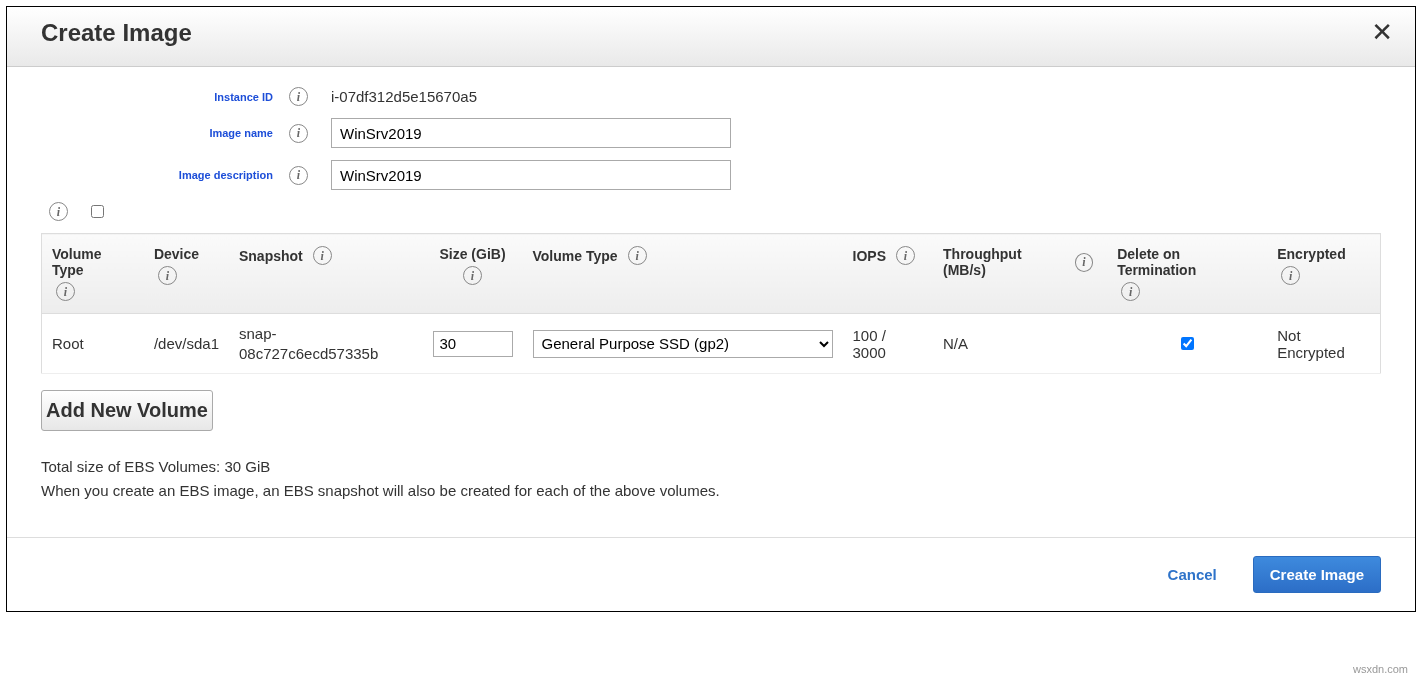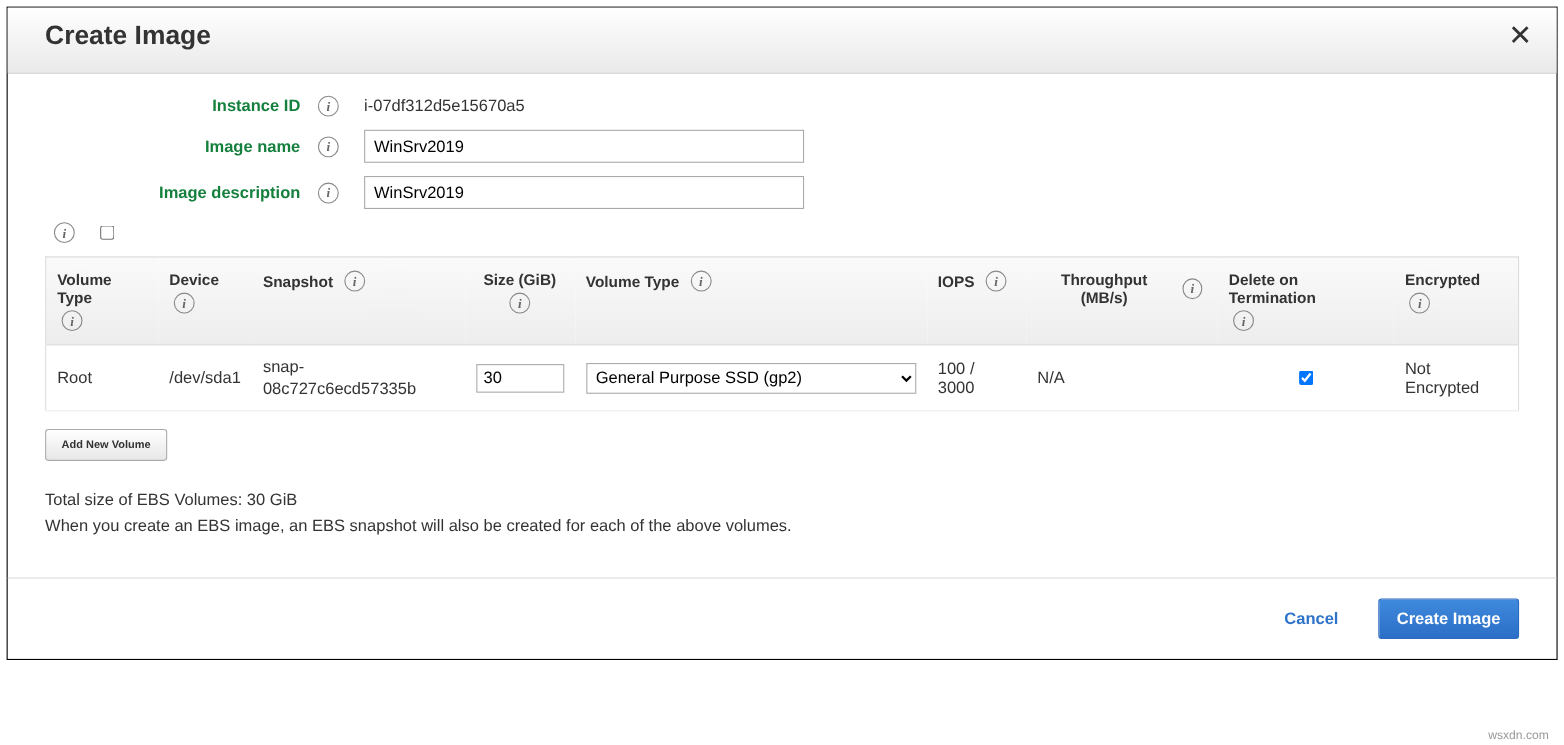--- a/index.html
+++ b/index.html
@@ -33,22 +33,22 @@
 
   .form-row {
     display: flex;
     align-items: center;
     margin-bottom: 12px;
   }
   .form-label {
     width: 240px;
     text-align: right;
     font-weight: bold;
-    font-size: 15px;
-    color: #15803d;
+    font-size: 11px;
+    color: #1d4ed8;
     padding-right: 8px;
   }
   .info-icon {
     display: inline-flex;
     align-items: center;
     justify-content: center;
     width: 19px; height: 19px;
     border: 1px solid #888;
     border-radius: 50%;
     font-size: 12px;
@@ -81,21 +81,21 @@
     background: linear-gradient(#fafafa, #ededed);
     text-align: left;
     font-weight: bold;
     font-size: 14px;
     padding: 12px 10px;
     vertical-align: top;
     border-bottom: 1px solid #ddd;
     margin-top: 16px;
   }
   .vol th .hdr-line { display:flex; flex-direction:column; align-items:flex-start; gap:4px;}
-  .vol th .hdr-h { display:flex; align-items:center; gap:6px;text-align:center;}
+  .vol th .hdr-h { display:flex; align-items:center; gap:6px;}
   .vol td {
     padding: 10px 10px;
     font-size: 15px;
     border-bottom: 1px solid #eee;
     vertical-align: middle;
   }
   .size-input {
     width: 80px; height: 26px;
     border: 1px solid #aaa;
     padding: 0 6px;
@@ -105,26 +105,26 @@
     width: 300px; height: 28px;
     border: 1px solid #aaa;
     padding: 0 4px;
     font-size: 15px;
     background:#fff;
   }
   .snap-text { line-height: 1.3; }
 
   .btn {
     display: inline-block;
-    padding: 8px 14px;
+    padding: 8px 4px;
     border: 1px solid #aaa;
     border-radius: 3px;
     background: linear-gradient(#ffffff, #e7e7e7);
     font-weight: bold;
-    font-size: 10px;
+    font-size: 20px;
     color: #333;
     cursor: pointer;
   }
   .btn-primary {
     background: linear-gradient(#3e8add, #2c6ec7);
     border: 1px solid #2a6bbf;
     color: #fff;
     font-size: 15px;
     padding: 9px 16px;
   }

